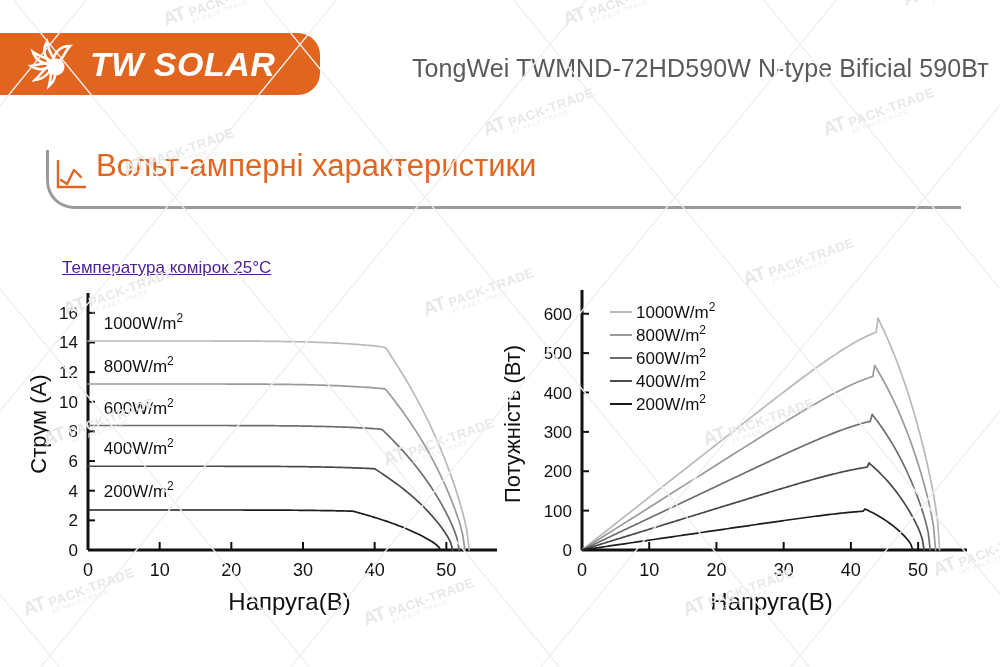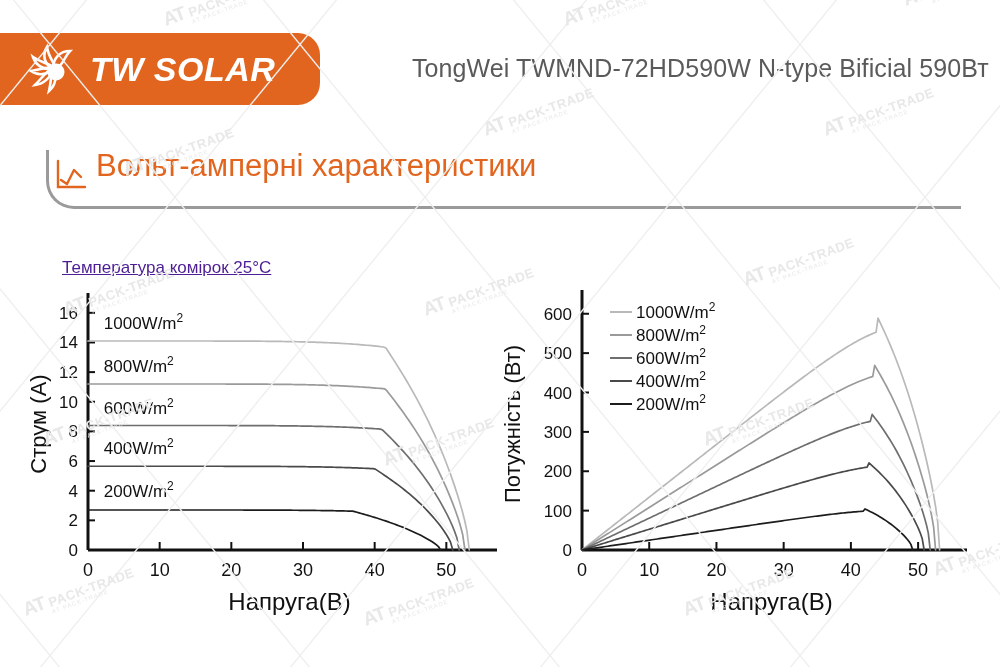--- a/index.html
+++ b/index.html
@@ -18,21 +18,21 @@
   .wm-cross{position:absolute;width:1000px;height:667px;left:0;top:0;opacity:1;}
   .wm-tile{position:absolute;font-family:"Liberation Sans",sans-serif;color:#e8e8e8;
            transform:rotate(-20deg);transform-origin:left top;white-space:nowrap;}
   .wm-tile .at{font-size:19px;font-weight:700;letter-spacing:-1px;}
   .wm-tile .pt{font-size:13px;font-weight:700;letter-spacing:0.5px;}
   .wm-tile .sub{font-size:6px;font-weight:400;letter-spacing:1px;display:block;margin-left:26px;margin-top:-3px;}
 
   
   .header{position:absolute;left:0;top:0;width:1000px;height:120px;z-index:10;}
   .logo-bar{
-    position:absolute;left:0;top:33px;width:320px;height:72px;
+    position:absolute;left:0;top:33px;width:320px;height:62px;
     background:#e2651f;border-radius:0 22px 22px 0;
     display:flex;align-items:center;
   }
   .logo-mark{width:54px;height:54px;margin-left:26px;flex:0 0 auto;position:relative;}
   .logo-text{margin-left:10px;color:#ffffff;font-size:34px;font-weight:700;font-style:italic;
              letter-spacing:0.5px;font-family:"Liberation Sans",sans-serif;line-height:1;}
   .logo-text .tw{display:inline-block;}
   .prod-title{
     position:absolute;left:412px;top:54px;
     font-size:25px;color:#5a5a5a;font-weight:400;letter-spacing:0.1px;

